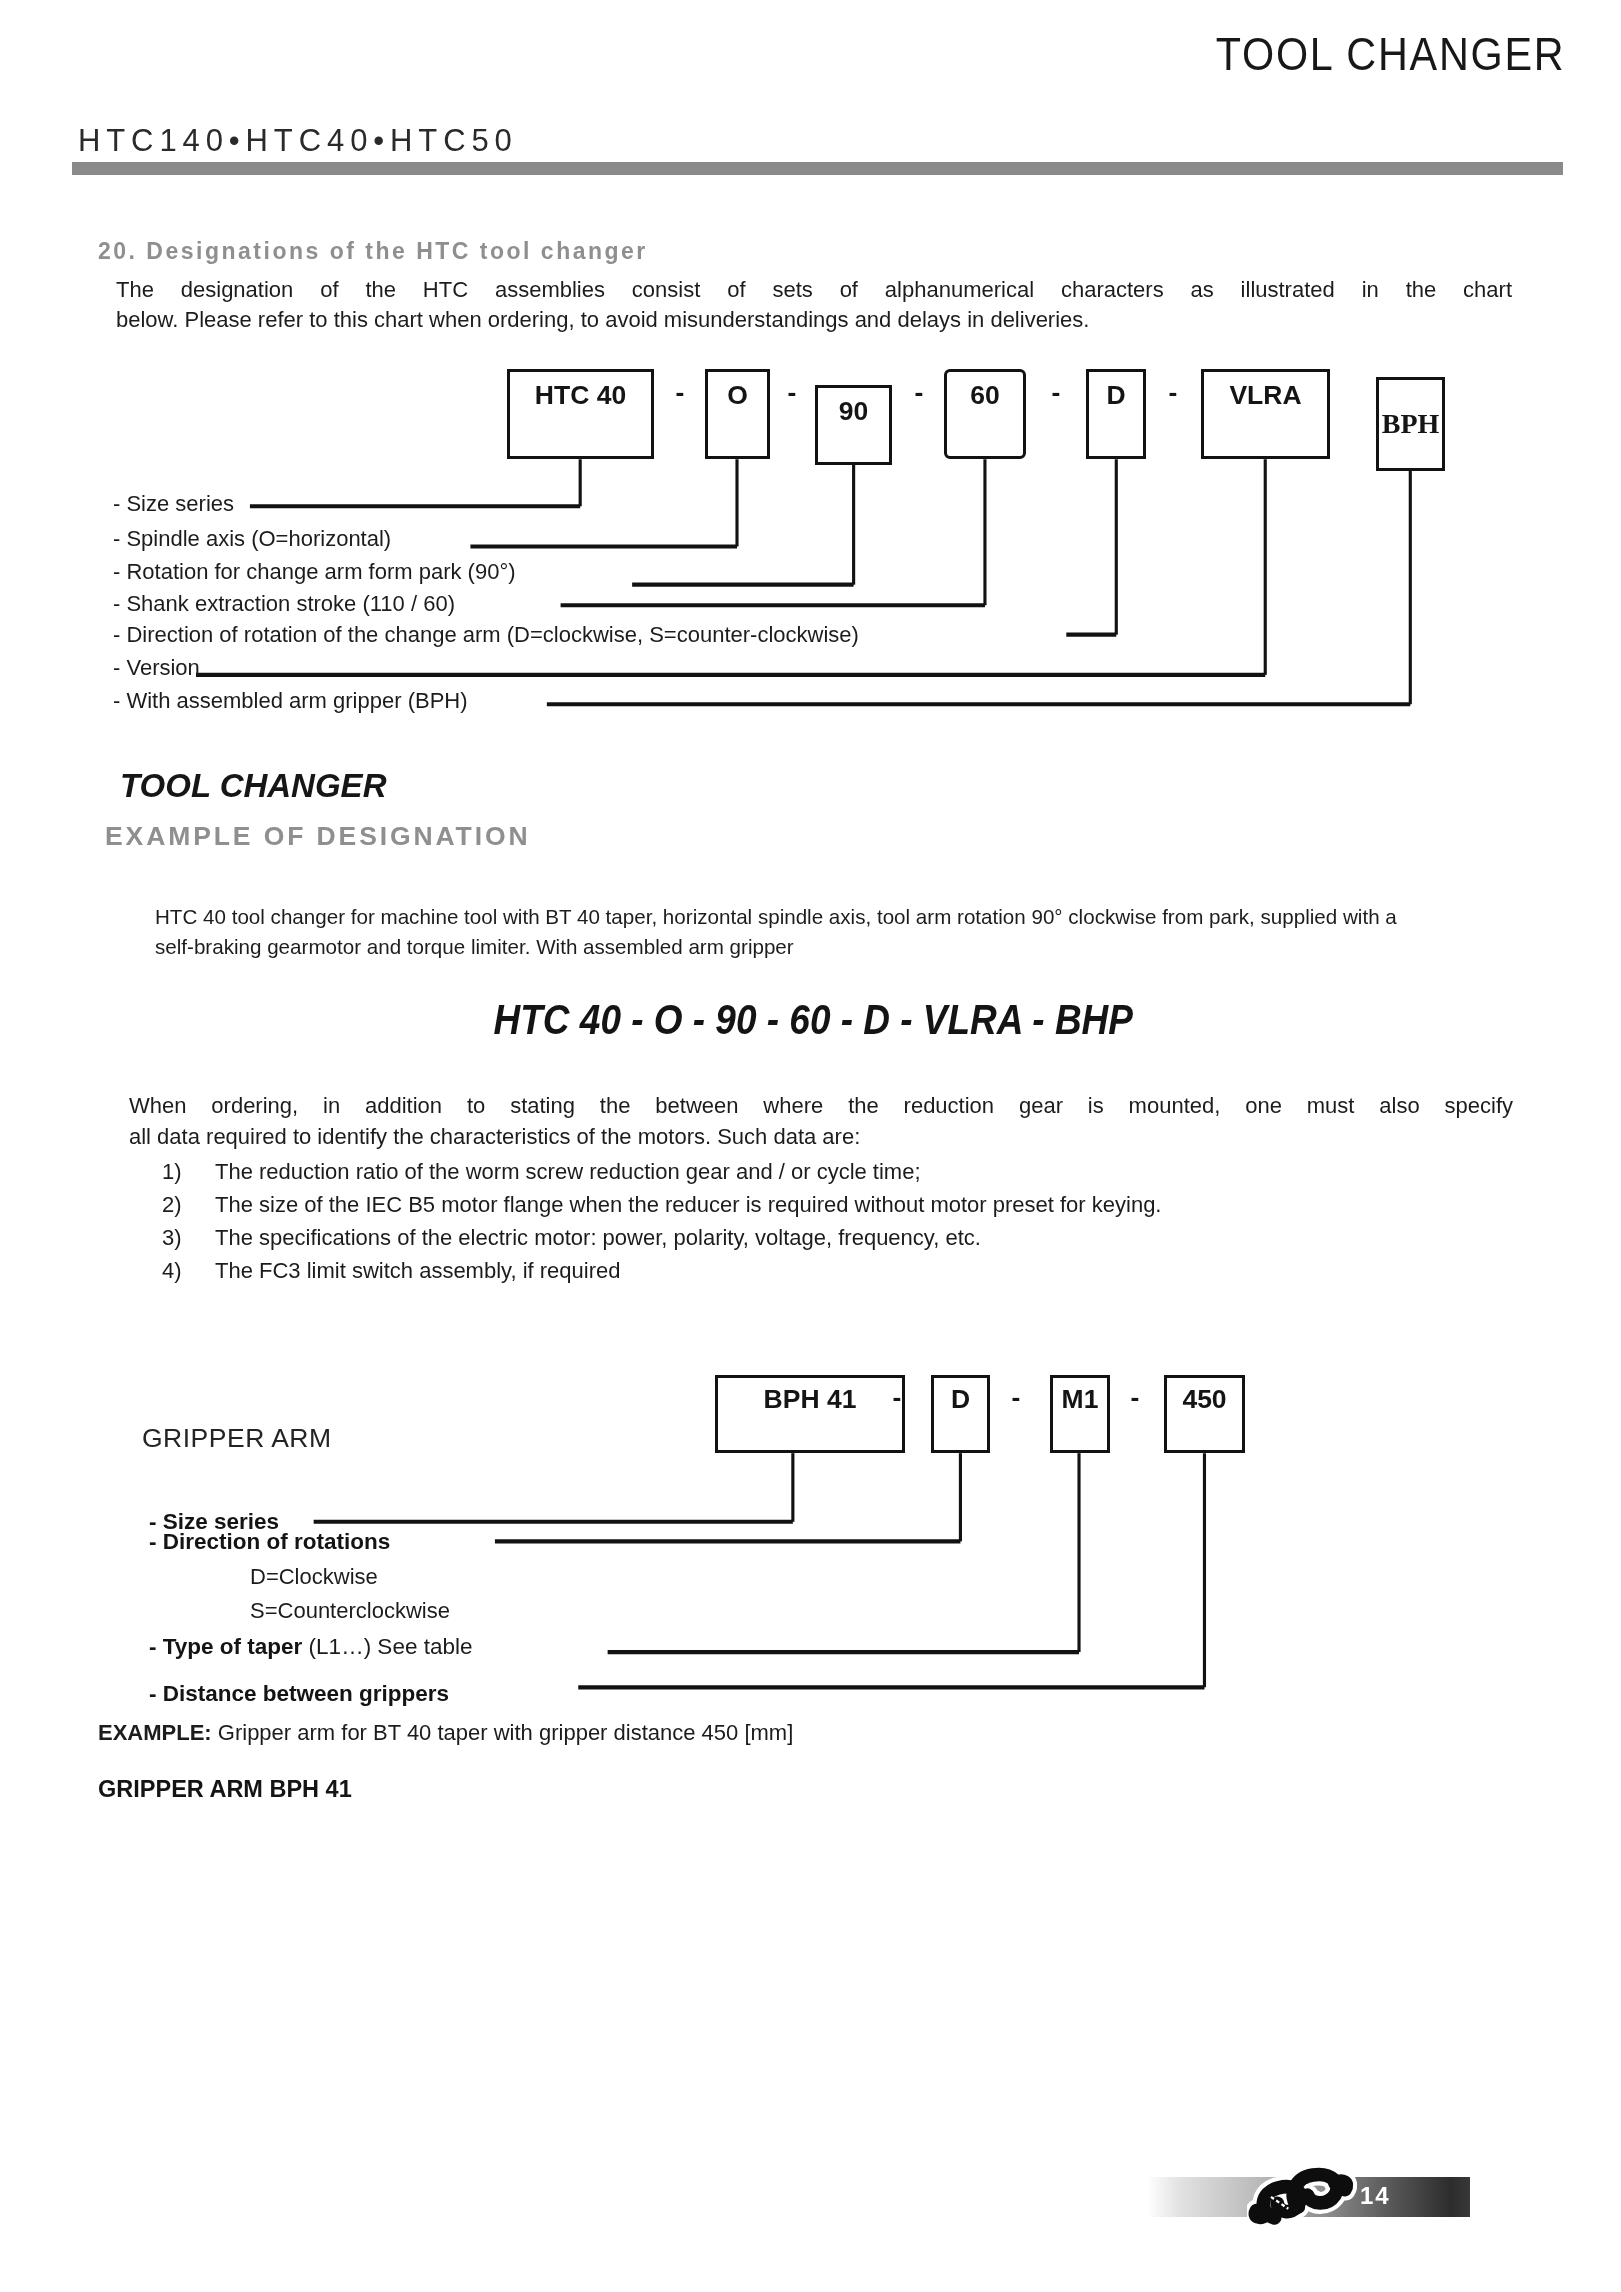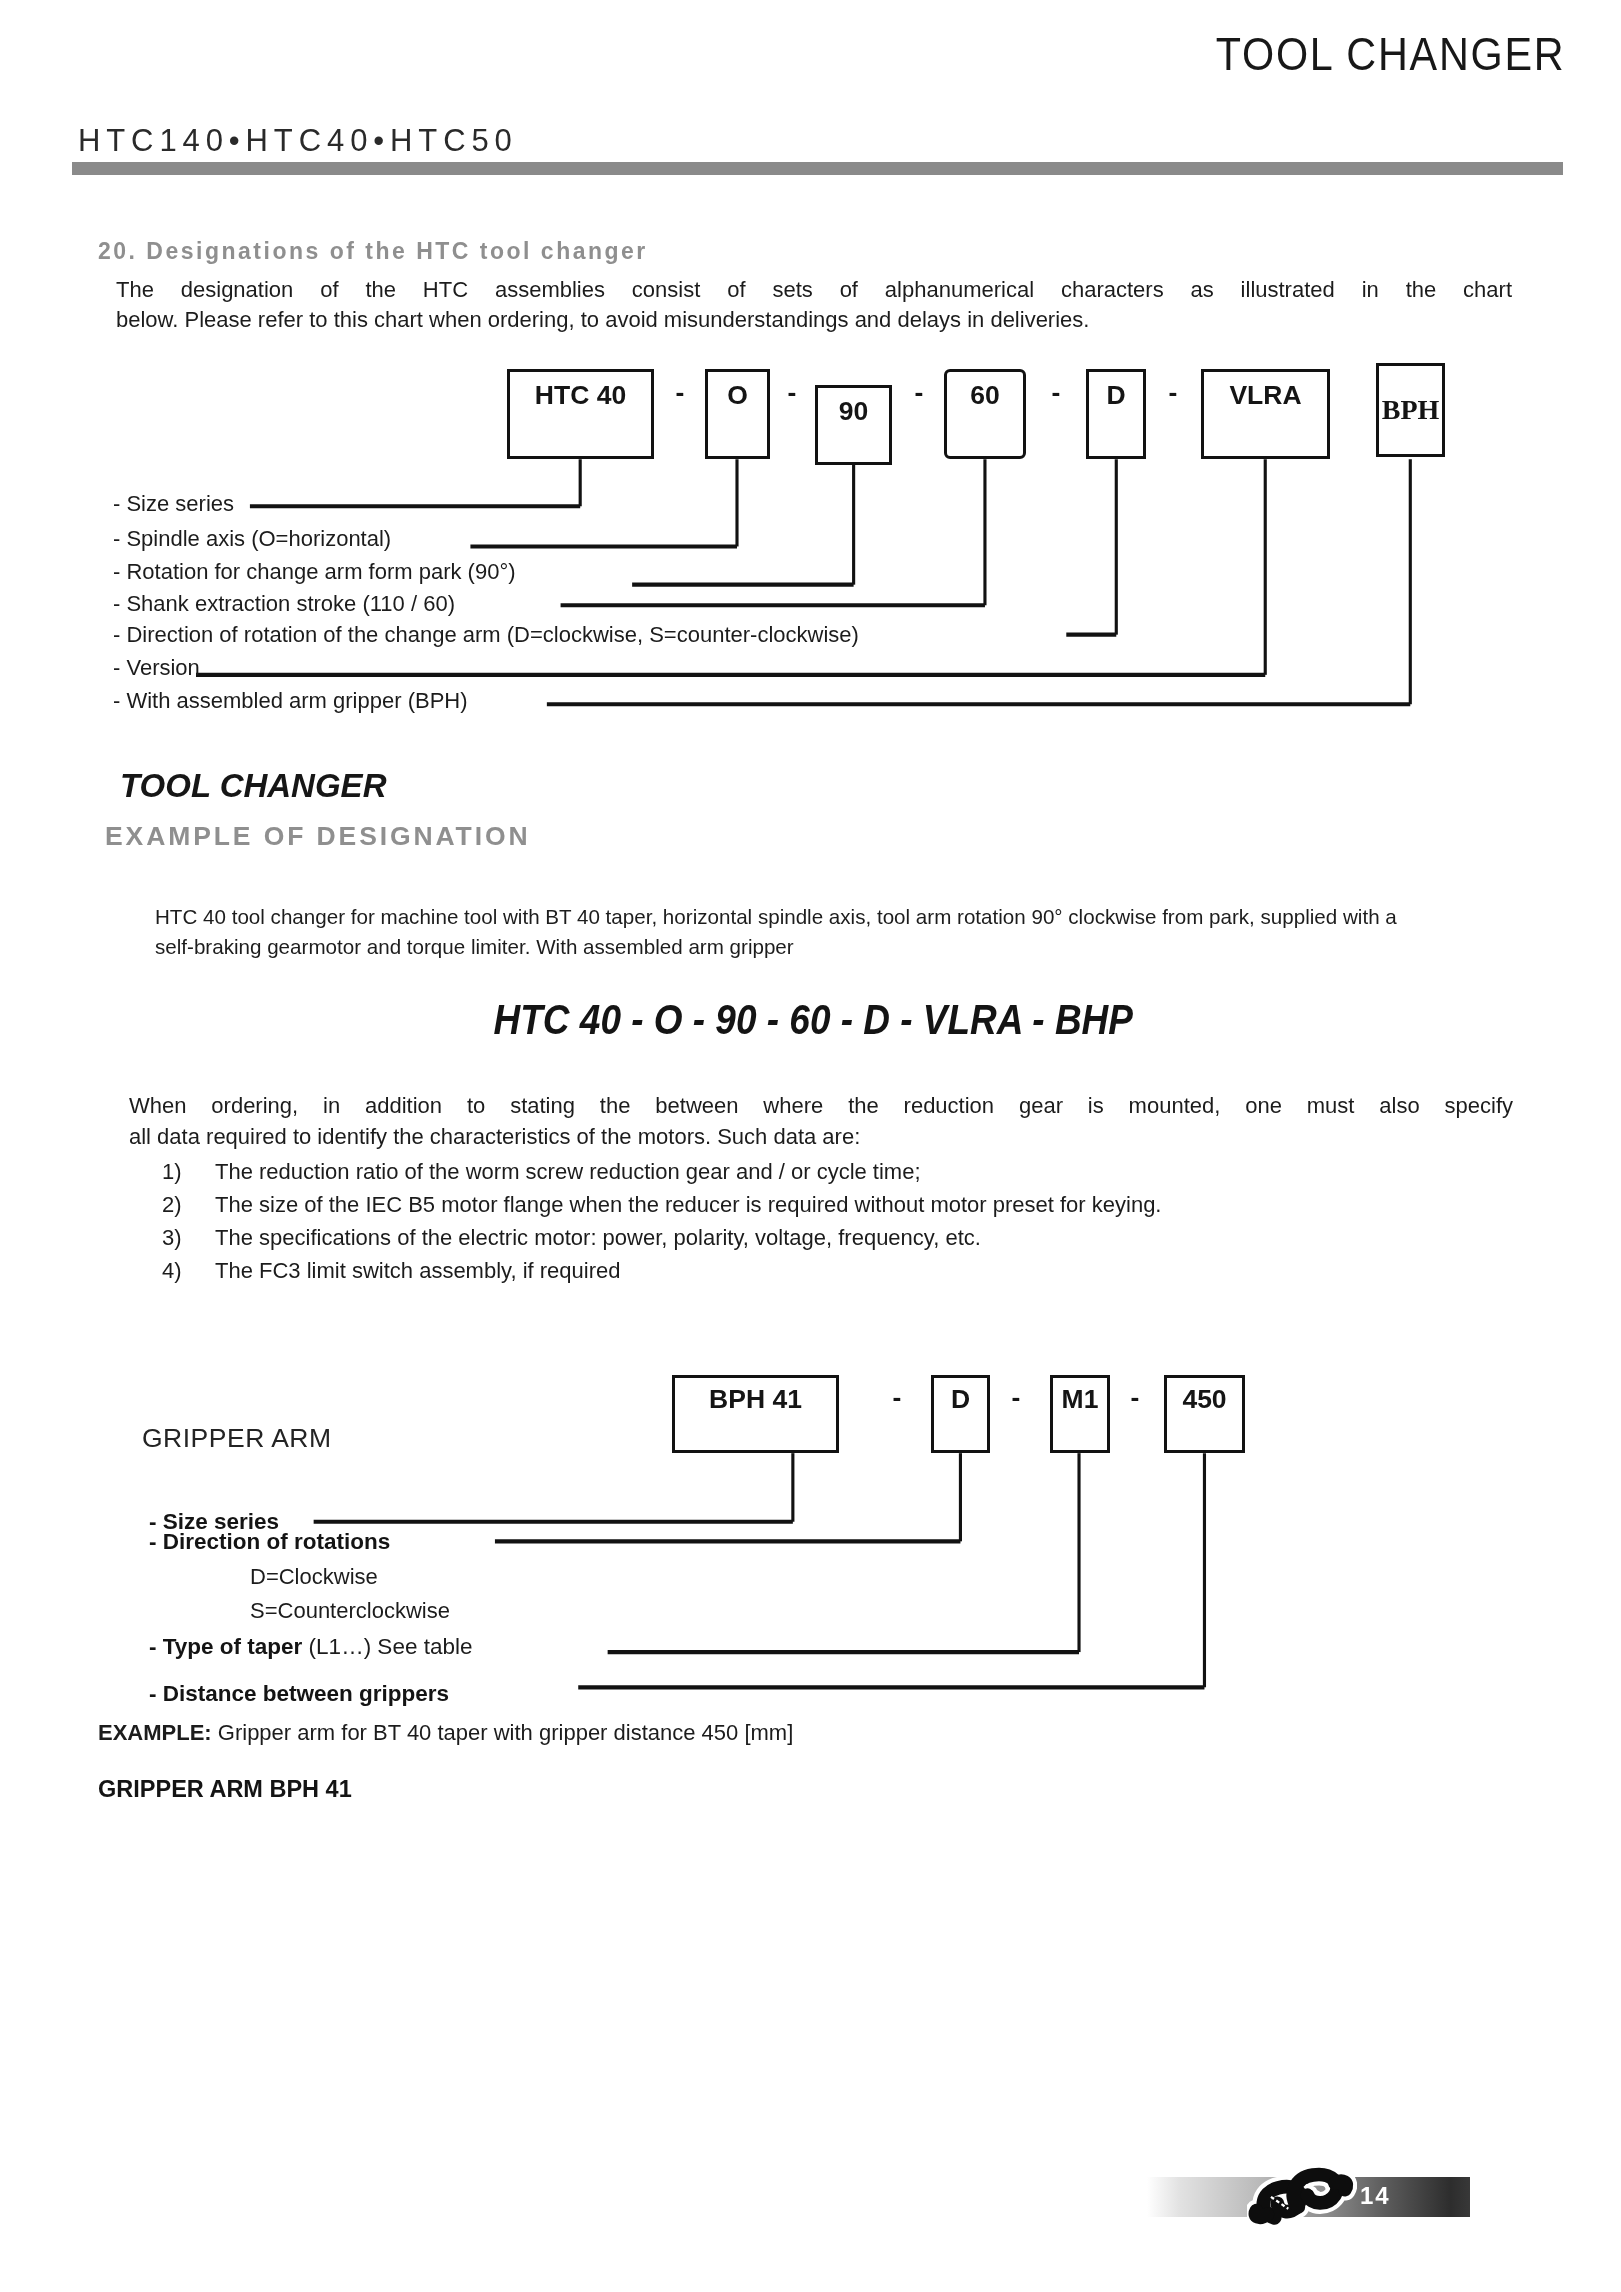--- a/index.html
+++ b/index.html
@@ -135,21 +135,21 @@
     <div class="dash" style="left:670px;  top:13.7px;">-</div>
     <div class="dbox" style="left:705px;  top:5.9px; width:65px;  height:90px;">O</div>
     <div class="dash" style="left:782px;  top:13.7px;">-</div>
     <div class="dbox" style="left:815px;  top:22px; width:77px;  height:80px;">90</div>
     <div class="dash" style="left:909px;  top:13.7px;">-</div>
     <div class="dbox" style="left:944px;  top:5.9px; width:82px;  height:90px;border-radius:6px;">60</div>
     <div class="dash" style="left:1046px; top:13.7px;">-</div>
     <div class="dbox" style="left:1086px; top:5.9px; width:60px;  height:90px;">D</div>
     <div class="dash" style="left:1163px; top:13.7px;">-</div>
     <div class="dbox" style="left:1201px; top:5.9px; width:129px; height:90px;">VLRA</div>
-    <div class="dbox serif" style="left:1376px; top:0; width:69px; height:94px;">BPH</div>
+    <div class="dbox serif" style="left:1376px; top:14px; width:69px; height:94px;">BPH</div>
 
     <div class="leg" style="left:113px; top:128px;">- Size series</div>
     <div class="leg" style="left:113px; top:163px;">- Spindle axis (O=horizontal)</div>
     <div class="leg" style="left:113px; top:196px;">- Rotation for change arm form park (90°)</div>
     <div class="leg" style="left:113px; top:228px;">- Shank extraction stroke (110 / 60)</div>
     <div class="leg" style="left:113px; top:259px;">- Direction of rotation of the change arm (D=clockwise, S=counter-clockwise)</div>
     <div class="leg" style="left:113px; top:292px;">- Version</div>
     <div class="leg" style="left:113px; top:325px;">- With assembled arm gripper (BPH)</div>
   </div>
 
@@ -196,21 +196,21 @@
       <g stroke="#121212" stroke-width="4.2">
         <line x1="320" y1="163" x2="809" y2="163"></line>
         <line x1="505" y1="183" x2="980" y2="183"></line>
         <line x1="620" y1="296" x2="1101" y2="296"></line>
         <line x1="590" y1="332" x2="1229" y2="332"></line>
       </g>
     </svg>
 
     <div class="diag-label-plain" style="left:142px; top:61px;">GRIPPER ARM</div>
 
-    <div class="dbox" style="left:672px;  top:12.7px; width:167px; height:78px; padding-top:5.9px;">BPH 41</div>
+    <div class="dbox" style="left:715px;  top:12.7px; width:190px; height:78px; padding-top:5.9px;">BPH 41</div>
     <div class="dash" style="left:887px;  top:19.6px;">-</div>
     <div class="dbox" style="left:931px;  top:12.7px; width:59px;  height:78px; padding-top:5.9px;">D</div>
     <div class="dash" style="left:1006px; top:19.6px;">-</div>
     <div class="dbox" style="left:1050px; top:12.7px; width:60px;  height:78px; padding-top:5.9px;">M1</div>
     <div class="dash" style="left:1125px; top:19.6px;">-</div>
     <div class="dbox" style="left:1164px; top:12.7px; width:81px;  height:78px; padding-top:5.9px;">450</div>
 
     <div class="leg b" style="left:149px; top:147px;">- Size series</div>
     <div class="leg b" style="left:149px; top:167px;">- Direction of rotations</div>
     <div class="leg" style="left:250px; top:202px;">D=Clockwise</div>

